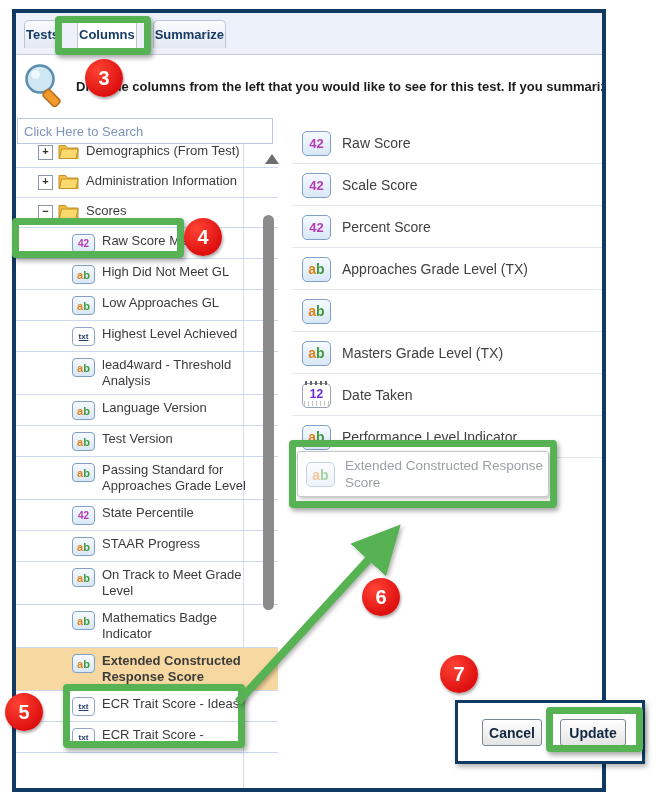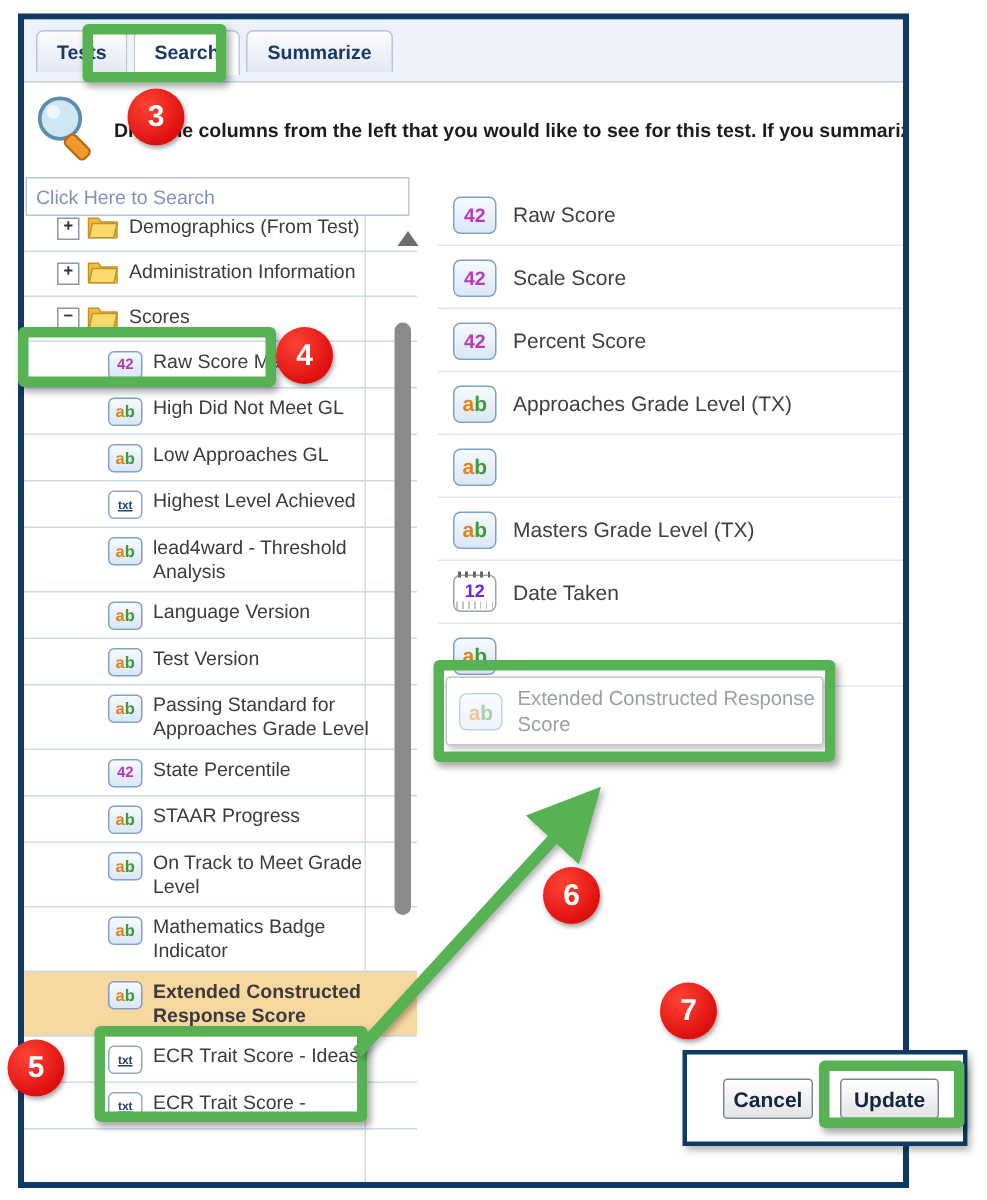--- a/index.html
+++ b/index.html
@@ -6,21 +6,21 @@
   #canvas{position:relative;width:658px;height:800px;overflow:hidden;
     font-family:"Liberation Sans",sans-serif;background:#fff;}
 
   
   #frame{position:absolute;left:12px;top:9px;width:586px;height:775px;
     border:4px solid #103a63;background:#fff;overflow:hidden;z-index:1;}
 
   
   #tabbar{position:absolute;left:0;top:0;width:586px;height:42px;background:#edf1f9;
     border-bottom:1px solid #c7cdda;padding:7px 0 0 8px;box-sizing:border-box;}
-  .tab{display:inline-block;padding:6px 13px;margin-right:4px;font-size:13px;font-weight:700;
+  .tab{display:inline-block;padding:6px 1px;margin-right:16px;font-size:13px;font-weight:700;
     color:#173a66;background:linear-gradient(#fbfcfe,#e3e8f2);border:1px solid #bdc5d5;
     border-bottom:none;border-radius:5px 5px 0 0;cursor:pointer;}
   .tab.active{background:#fff;position:relative;z-index:2;padding-bottom:8px;}
 
   
   #magnifier{position:absolute;left:6px;top:48px;}
   #instruction{position:absolute;left:60px;top:66px;width:560px;white-space:nowrap;
     overflow:hidden;font-size:13px;font-weight:700;color:#1c1c1c;}
 
   
@@ -109,21 +109,21 @@
   #c3{left:85px;top:59px;} #c4{left:184px;top:218px;} #c5{left:5px;top:693px;}
   #c6{left:362px;top:578px;} #c7{left:440px;top:655px;}
 </style>
 </head>
 <body>
 
 <div id="canvas">
 
   <div id="frame">
 
-    <div id="tabbar"><div class="tab">Tests</div><div class="tab active">Search</div><div class="tab">Summarize</div></div>
+    <div id="tabbar"><div class="tab">Tests</div><div class="tab active">Columns</div><div class="tab">Summarize</div></div>
 
     <span id="magnifier">
       <svg width="46" height="52" viewBox="0 0 46 52">
         <circle cx="18" cy="18" r="13.5" fill="#cfe6f3" stroke="#5b8db0" stroke-width="2.5"></circle>
         <circle cx="13.5" cy="13.5" r="4.5" fill="#f0f8fd" opacity="0.9"></circle>
         <rect x="25" y="28" width="9" height="18" rx="3" transform="rotate(-45 29.5 37)" fill="#f09a2e" stroke="#b86a14" stroke-width="1.5"></rect>
       </svg>
     </span>
     <div id="instruction">Drag the columns from the left that you would like to see for this test. If you summarize</div>
 
@@ -289,20 +289,21 @@
               <i class="cal-num">12</i>
               <i class="cal-grid"></i>
             </span>
             <span class="rlabel">Date Taken</span>
           </div>
           <div class="rrow">
             <span class="cicon big ic-ab">
               <i class="ga">a</i>
               <i class="gb">b</i>
             </span>
+            <span class="rlabel">Performance Level Indicator</span>
           </div>
         </div>
     </div>
 
   </div>
 
   <div id="ghost">
     <span class="cicon big ic-ab pale">
         <i class="ga">a</i>
         <i class="gb">b</i>

